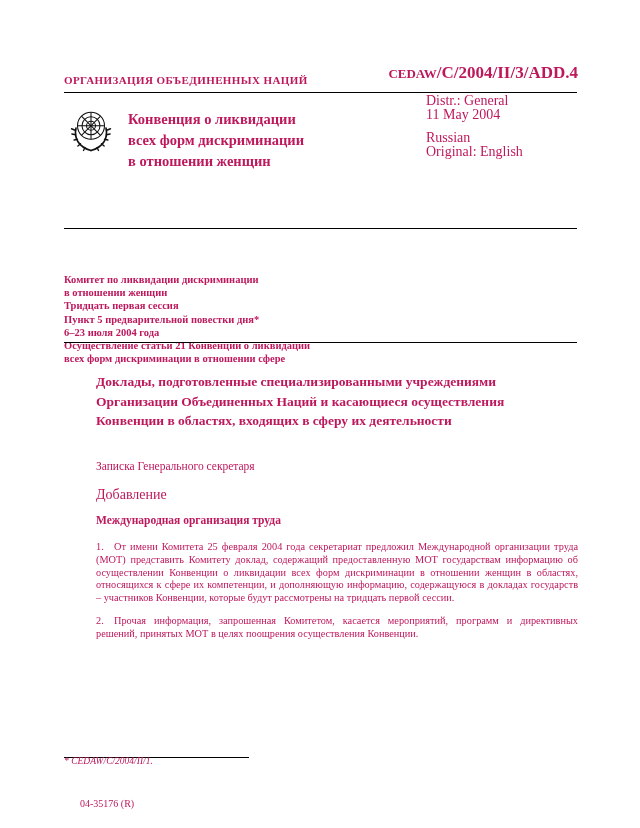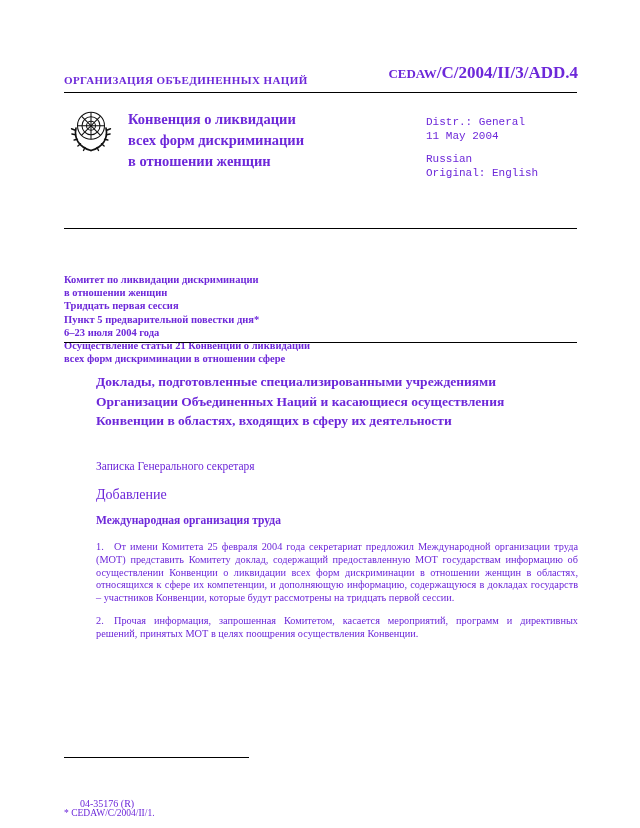--- a/index.html
+++ b/index.html
@@ -4,21 +4,21 @@
 <style>
   * { margin: 0; padding: 0; box-sizing: border-box; }
   html, body { background: #e8e8e8; }
   .page {
     position: relative;
     width: 640px;
     height: 828px;
     margin: 0 auto;
     background: #ffffff;
     font-family: "Liberation Serif", serif;
-    color: #6d28d9;
+    color: #be185d;
     overflow: hidden;
     box-shadow: 0 0 4px rgba(0,0,0,.2);
   }
   .abs { position: absolute; }
 
   .org-name {
     top: 74px; left: 64px;
     font-size: 11px; font-weight: bold; letter-spacing: .4px;
   }
   .doc-symbol {
@@ -34,22 +34,22 @@
   .rule-3 { top: 342px; left: 64px; width: 513px; }
 
   .emblem { top: 105px; left: 67px; width: 48px; height: 52px; }
 
   .masthead-title {
     top: 109px; left: 128px; width: 250px;
     font-size: 14.5px; font-weight: bold; line-height: 21px;
   }
 
   .distr-block {
-    top: 115px; left: 426px;
-    font-size: 11px; line-height: 14px; font-family: Liberation Mono, monospace;
+    top: 94px; left: 426px;
+    font-size: 14px; line-height: 14px;
   }
   .distr-block .gap { height: 9px; }
 
   .committee {
     top: 237px; left: 64px;
     font-size: 10.5px; font-weight: bold; line-height: 13.2px; margin-top: 36px;
   }
 
   .body-title {
     top: 372px; left: 96px; width: 472px;
@@ -59,21 +59,21 @@
   .addendum  { top: 487px; left: 96px; font-size: 14px; }
   .section-heading { top: 514px; left: 96px; font-size: 11.5px; font-weight: bold; }
 
   .paragraphs {
     top: 541px; left: 96px; width: 482px;
     font-size: 10.3px; line-height: 12.8px; text-align: justify;
   }
   .paragraphs p { margin-bottom: 10px; }
 
   .footnote-rule { top: 757px; left: 64px; width: 185px; }
-  .footnote   { top: 808px; left: 64px; font-size: 9.5px; }
+  .footnote   { top: 756px; left: 64px; font-size: 9.5px; font-style: italic; }
   .job-number { top: 798px; left: 64px; font-size: 10px; margin-left: 16px; }
 </style>
 </head>
 <body>
 
 <div class="page">
 
   <div class="abs org-name">ОРГАНИЗАЦИЯ ОБЪЕДИНЕННЫХ НАЦИЙ</div>
   <div class="abs doc-symbol">
     <span class="big">CEDAW</span><span class="small">/C/2004/II/3/ADD.4</span>

